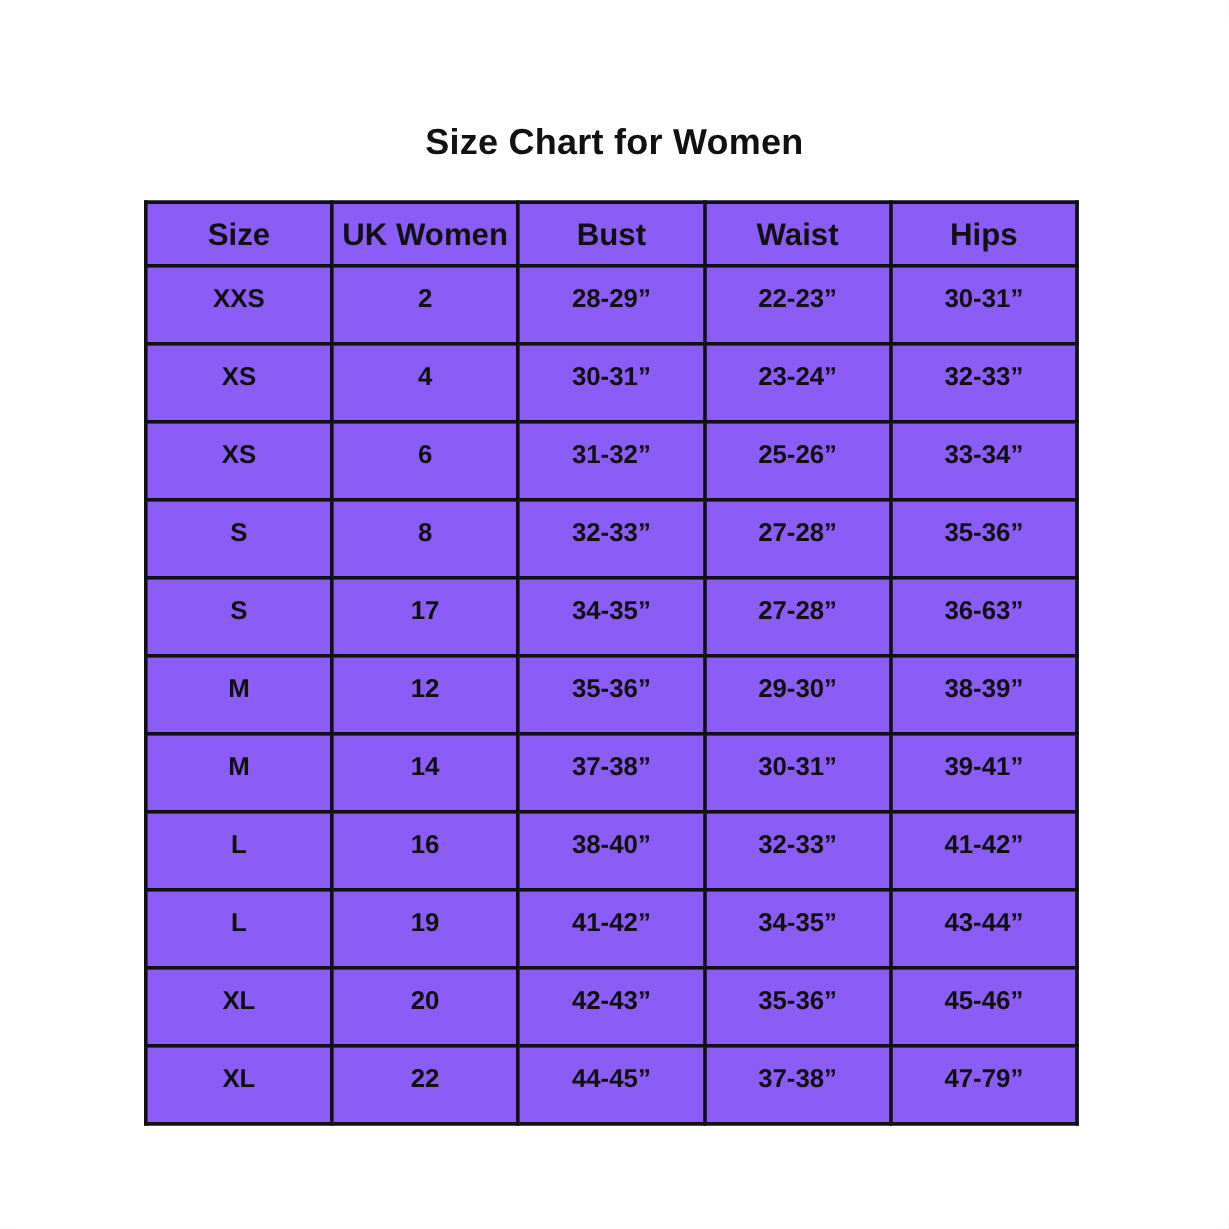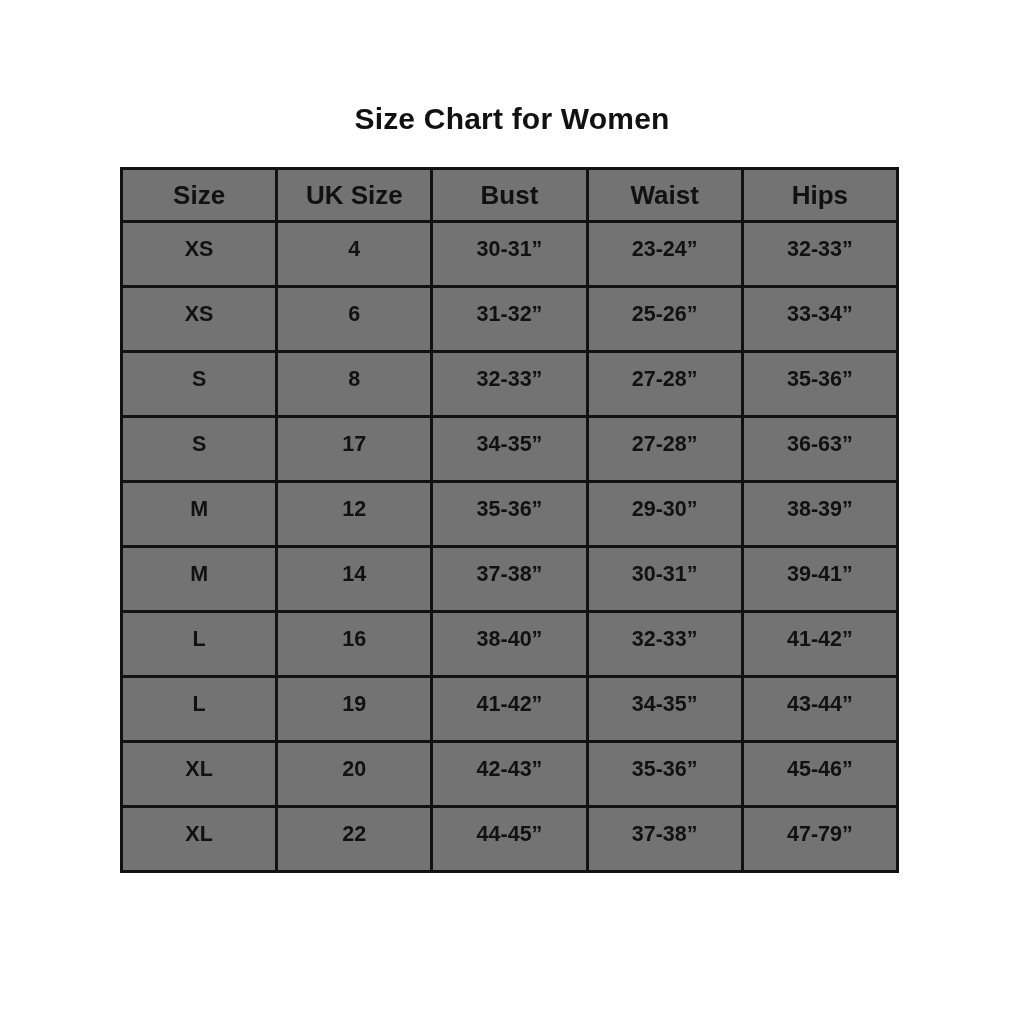--- a/index.html
+++ b/index.html
@@ -29,21 +29,21 @@
     letter-spacing: 0.2px;
     color: #111111;
   }
   table.size-chart {
     position: absolute;
     top: 167px;
     left: 120px;
     width: 779px;
     border-collapse: collapse;
     table-layout: fixed;
-    background: #737373;
+    background: #8b5cf6;
   }
   table.size-chart th,
   table.size-chart td {
     border: 3px solid #111111;
     text-align: center;
     vertical-align: middle;
     font-weight: 700;
     color: #111111;
     padding: 0;
   }
@@ -61,27 +61,34 @@
 </head>
 <body>
 
 <div class="page">
   <h1 class="title">Size Chart for Women</h1>
 
   <table class="size-chart">
     <thead>
       <tr>
           <th>Size</th>
-          <th>UK Size</th>
+          <th>UK Women</th>
           <th>Bust</th>
           <th>Waist</th>
           <th>Hips</th>
         </tr>
     </thead>
     <tbody>
+        <tr>
+          <td>XXS</td>
+          <td>2</td>
+          <td>28-29”</td>
+          <td>22-23”</td>
+          <td>30-31”</td>
+        </tr>
         <tr>
           <td>XS</td>
           <td>4</td>
           <td>30-31”</td>
           <td>23-24”</td>
           <td>32-33”</td>
         </tr>
         <tr>
           <td>XS</td>
           <td>6</td>

